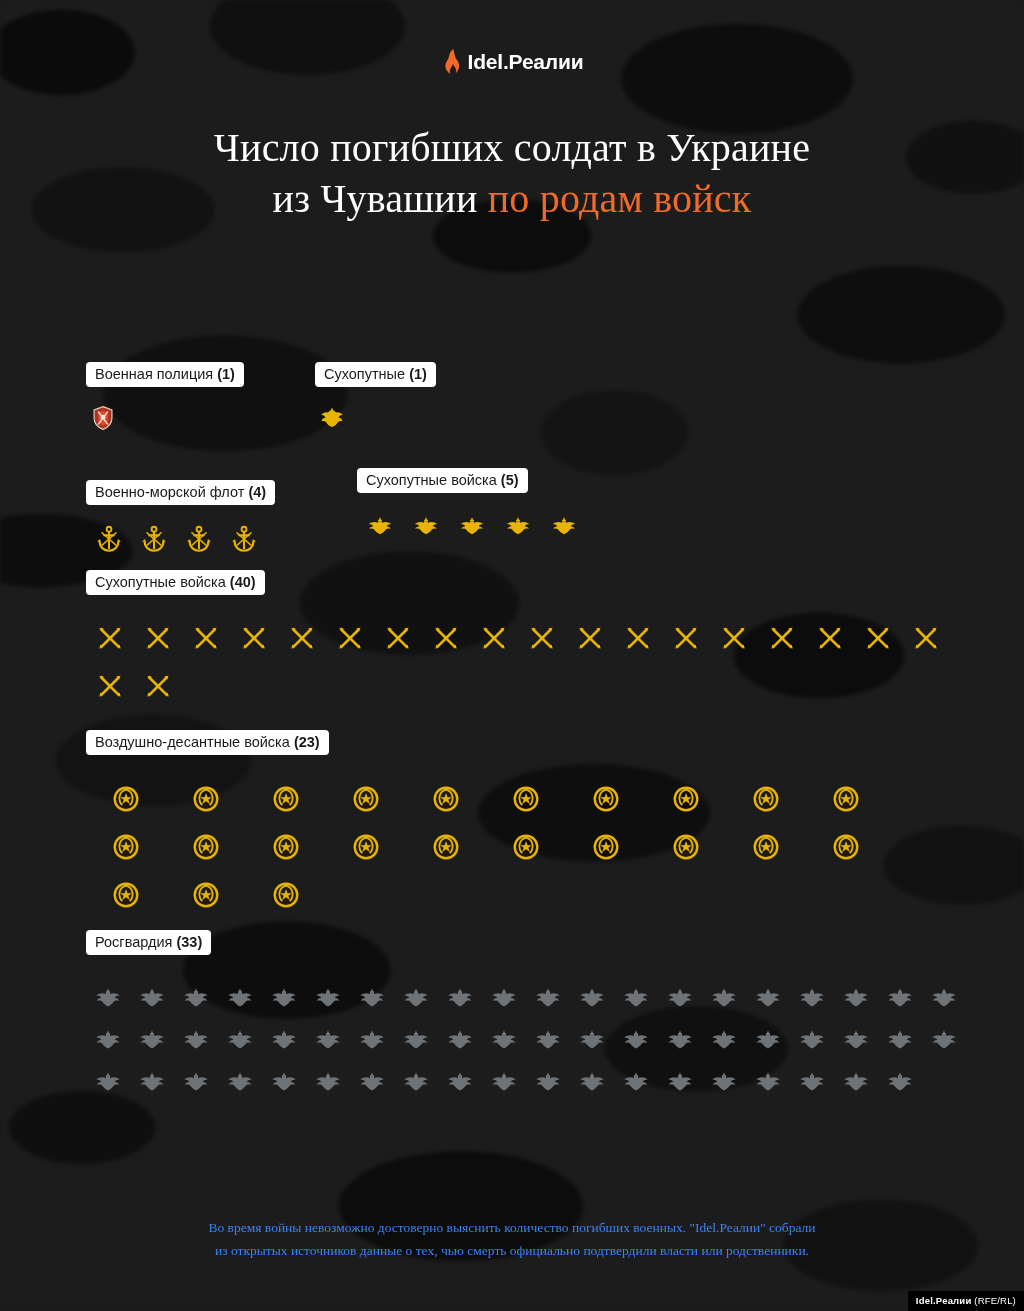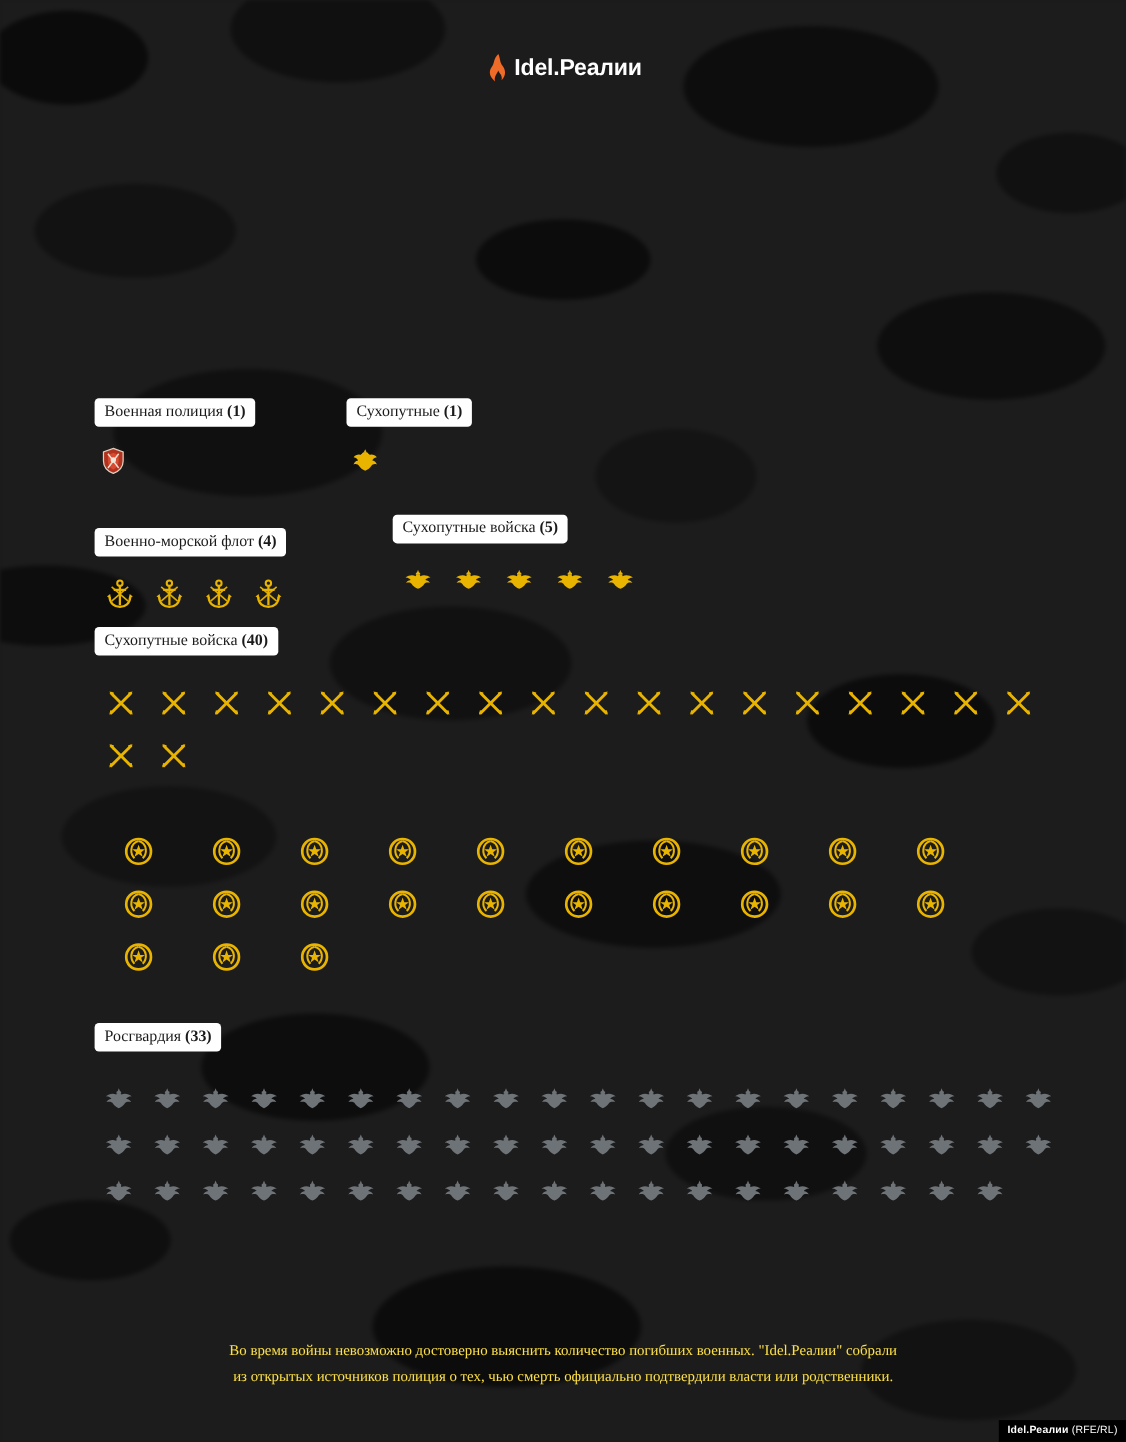--- a/index.html
+++ b/index.html
@@ -110,21 +110,21 @@
     left: 0;
     right: 0;
   }
   .group { position: relative; }
 
   .label {
     display: inline-block;
     background: #ffffff;
     color: #1a1a1a;
     font-size: 14.5px;
-    font-family: Liberation Serif, serif;
+    font-family: Liberation Sans, sans-serif;
     padding: 4px 9px 5px 9px;
     border-radius: 4px;
     white-space: nowrap;
   }
   .label b { font-weight: bold; }
 
   .icons {
     display: flex;
     flex-wrap: wrap;
     margin-top: 12px;
@@ -135,21 +135,21 @@
     justify-content: center;
     line-height: 1;
   }
 
   .footer-note {
     position: absolute;
     left: 0;
     right: 0;
     bottom: 48px;
     text-align: center;
-    color: #fde047;
+    color: #3b82f6;
     font-family: "Liberation Serif", serif;
     font-size: 13.5px;
     line-height: 1.7;
     padding: 0 140px;
     box-sizing: border-box;
   }
 
   .credit {
     position: absolute;
     right: 0;
@@ -171,20 +171,24 @@
 
   <div class="logo-wrap">
     <span class="logo-flame">
       <svg width="20" height="28" viewBox="0 0 20 28">
         <path d="M12 1 C7 6 9 9 6 13 C3 17 4 22 9 26 C8 21 11 19 12 16 C13 19 16 20 15 25 C19 21 19 16 16 12 C13 8 14 5 12 1 Z" fill="#f06a28"></path>
       </svg>
     </span>
     <span class="logo-text">Idel.Реалии</span>
   </div>
 
+  <div class="title">
+    <div>Число погибших солдат в Украине</div>
+    <div><span>из Чувашии </span><span class="accent">по родам войск</span></div>
+  </div>
 
   <div class="groups">
 
     <div class="group" style="position:absolute; left:86px; top:10px;">
       <span class="label">
         <span>Военная полиция</span>
         <b>(1)</b>
       </span>
       <div class="icons" id="icons-0" style="margin-top: 14px; width: 34px;">
           <div class="icon" style="width: 34px; height: 34px;">
@@ -515,20 +519,24 @@
         <path d="M3 2 L8 3 L7 8 Z" fill="#e8b400"></path>
         <path d="M29 2 L24 3 L25 8 Z" fill="#e8b400"></path>
         <path d="M3 28 L4 23 L9 24 Z" fill="#e8b400"></path>
         <path d="M29 28 L28 23 L23 24 Z" fill="#e8b400"></path>
       </svg>
           </div>
         </div>
     </div>
 
     <div class="group" style="position:absolute; left:86px; top:378px; width:880px;">
+      <span class="label">
+        <span>Воздушно-десантные войска</span>
+        <b>(23)</b>
+      </span>
       <div class="icons" id="icons-5" style="margin-top: 20px; width: 800px;">
           <div class="icon" style="width: 80px; height: 48px;">
             <svg width="30" height="30" viewBox="0 0 32 32">
         <path d="M16 4 C9 4 4 9.5 4 16 C4 22.5 9 28 16 28 C23 28 28 22.5 28 16 C28 9.5 23 4 16 4 Z" fill="none" stroke="#e8b400" stroke-width="2.6"></path>
         <path d="M16 6 C12 7 9.5 10 9 14 C8.6 17.6 10 20.6 12 22.6" fill="none" stroke="#e8b400" stroke-width="2"></path>
         <path d="M16 6 C20 7 22.5 10 23 14 C23.4 17.6 22 20.6 20 22.6" fill="none" stroke="#e8b400" stroke-width="2"></path>
         <path d="M16 9.5 L17.6 14 L22.2 14 L18.5 16.8 L20 21.3 L16 18.5 L12 21.3 L13.5 16.8 L9.8 14 L14.4 14 Z" fill="#e8b400"></path>
       </svg>
           </div>
           <div class="icon" style="width: 80px; height: 48px;">
@@ -1129,19 +1137,19 @@
         <path d="M13.4 8 L16 6.6 L18.6 8 L18.6 10 L13.4 10 Z" fill="#6e7378"></path>
       </svg>
           </div>
         </div>
     </div>
 
   </div>
 
   <div class="footer-note">
     <div>Во время войны невозможно достоверно выяснить количество погибших военных. "Idel.Реалии" собрали</div>
-    <div>из открытых источников полиция о тех, чью смерть официально подтвердили власти или родственники.</div>
+    <div>из открытых источников данные о тех, чью смерть официально подтвердили власти или родственники.</div>
   </div>
 
   <div class="credit">
     <span class="brand">Idel.Реалии</span><span> (RFE/RL)</span>
   </div>
 </div>
 
 </body></html>

